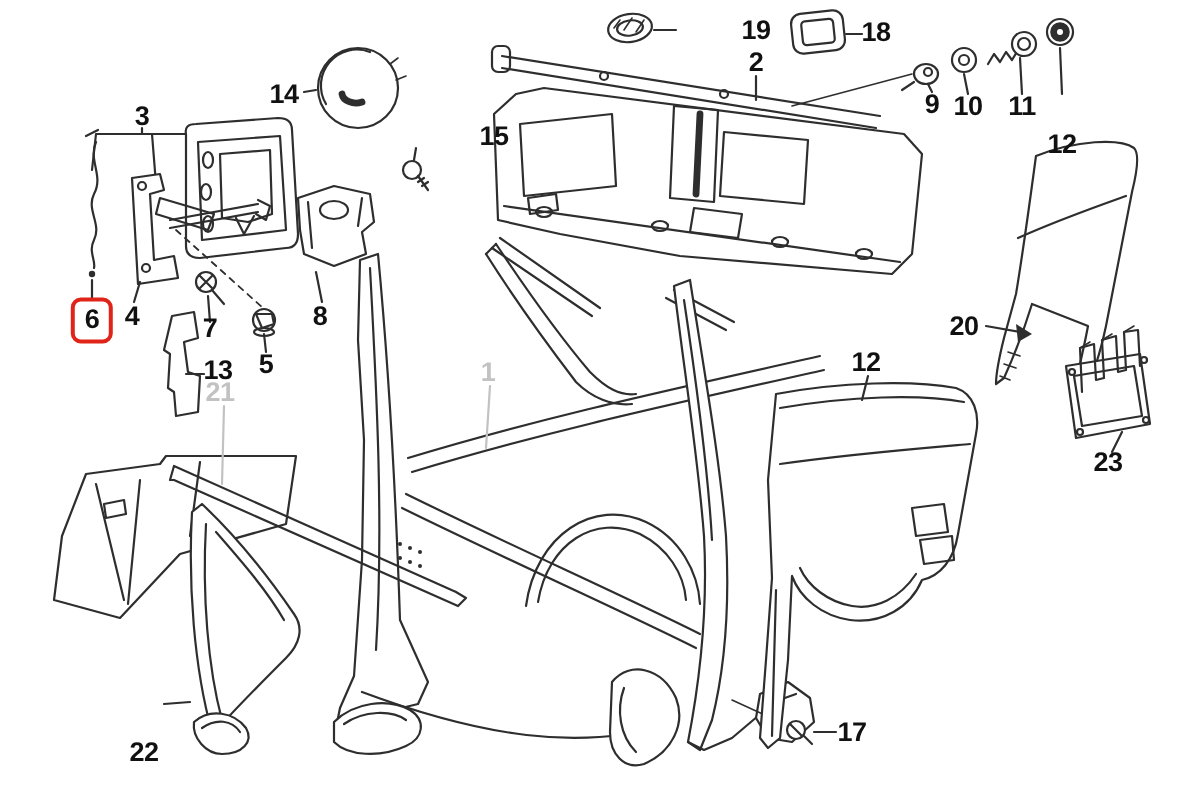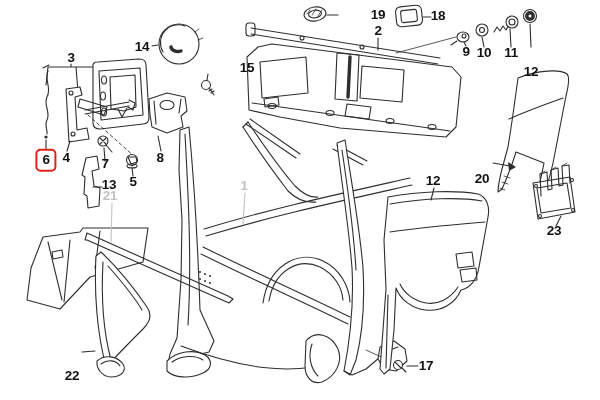--- a/index.html
+++ b/index.html
@@ -248,19 +248,19 @@
       <div class="part-label" style="left: 484px; top: 53px;">10</div>
       <div class="part-label" style="left: 511px; top: 53px;">11</div>
       <div class="part-label" style="left: 531px; top: 53px; margin-top: 19px;">12</div>
       <div class="part-label" style="left: 109px; top: 185px;">13</div>
       <div class="part-label" style="left: 142px; top: 47px;">14</div>
       <div class="part-label" style="left: 210px; top: 68px; margin-left: 37px;">15</div>
       <div class="part-label" style="left: 433px; top: 181px;">12</div>
       <div class="part-label" style="left: 426px; top: 366px;">17</div>
       <div class="part-label" style="left: 438px; top: 16px;">18</div>
       <div class="part-label" style="left: 346px; top: 15px; margin-left: 32px;">19</div>
-      <div class="part-label" style="left: 482px; top: 163px; margin-top: 16px;">20</div>
+      <div class="part-label" style="left: 482px; top: 163px;">20</div>
       <div class="part-label muted" style="left: 110px; top: 196px;">21</div>
       <div class="part-label" style="left: 72px; top: 352px; margin-top: 24px;">22</div>
       <div class="part-label" style="left: 554px; top: 231px;">23</div>
     </div>
 
 </div>
 
 </body></html>

